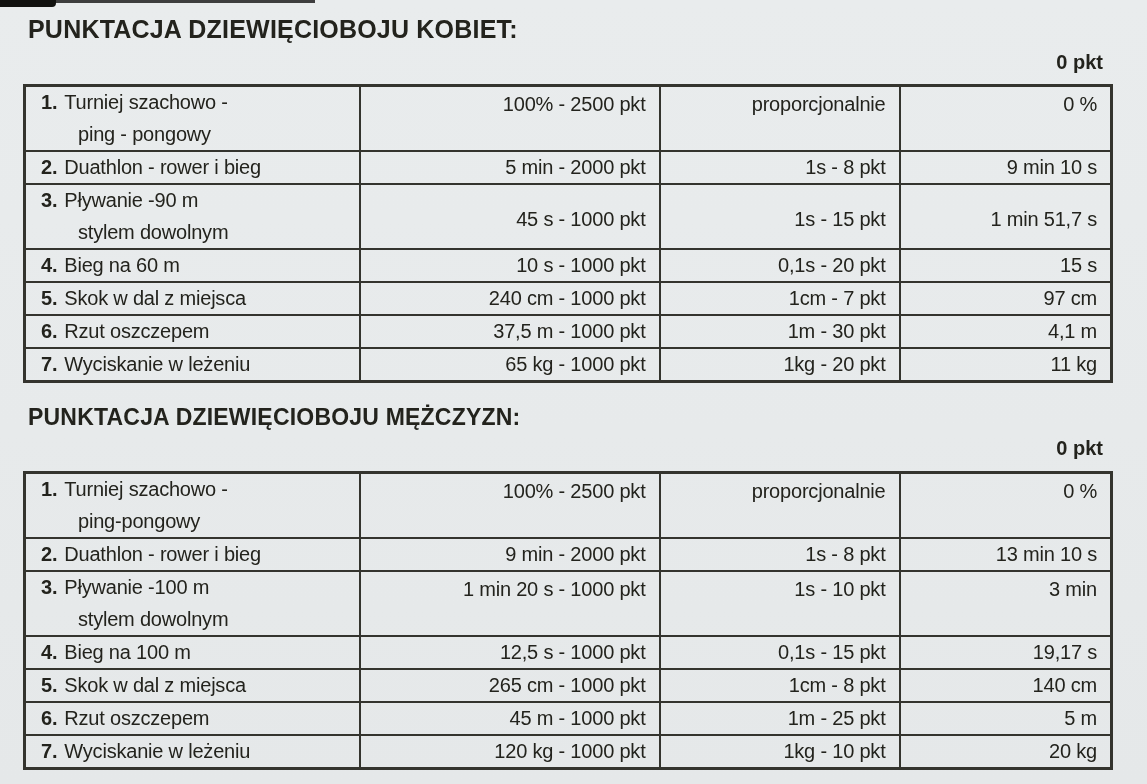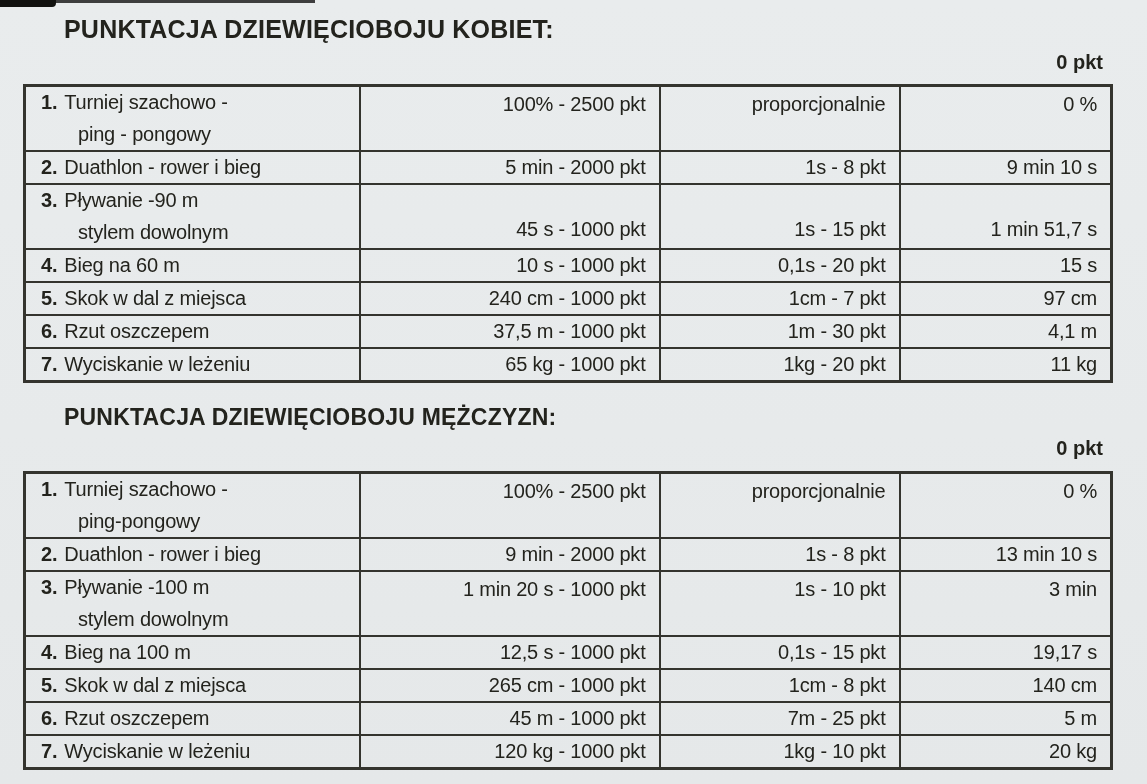--- a/index.html
+++ b/index.html
@@ -26,21 +26,20 @@
     width: 56px; height: 7px;
     background: #121210;
     border-radius: 0 0 4px 0;
   }
 
   .doc-title {
     position: absolute; left: 28px;
     font-weight: bold;
     letter-spacing: 0.2px;
     white-space: nowrap;
-    margin-left: 36px;
   }
   .t1 { top: 15px;  font-size: 25px; }
   .t2 { top: 404px; font-size: 23px; }
 
   .pkt-label {
     position: absolute; right: 44px;
     font-weight: bold; font-size: 20px;
     white-space: nowrap;
     margin-left: 36px;
   }
@@ -65,21 +64,21 @@
     overflow: hidden;
     letter-spacing: -0.2px;
   }
   tr.h1 { height: 18px; }
   tr.h2 { height: 65px; }
 
   .c-name { text-align: left; vertical-align: top; padding-top: 5px; }
   .c-val  { text-align: right; vertical-align: middle; white-space: nowrap; }
 
   tr.v-top .c-val { vertical-align: top;    padding-top: 5px; padding-left: 44px; }
-  tr.v-bot .c-val { vertical-align: bottom; padding-bottom: 6px; }
+  tr.v-bot .c-val { vertical-align: bottom; padding-bottom: 16px; }
 
   .num { font-weight: bold; margin-right: 7px; }
   .nm2 { display: block; padding-left: 37px; margin-top: 7px; }
   .nm2:empty { display: none; }
 </style>
 </head>
 <body>
 
 <div class="sheet">
 
@@ -218,21 +217,21 @@
         <td class="c-val">265 cm - 1000 pkt</td>
         <td class="c-val">1cm - 8 pkt</td>
         <td class="c-val">140 cm</td>
       </tr>
       <tr class="h1">
         <td class="c-name">
           <span class="num">6.</span><span class="nm">Rzut oszczepem</span>
           
         </td>
         <td class="c-val">45 m - 1000 pkt</td>
-        <td class="c-val">7m - 25 pkt</td>
+        <td class="c-val">1m - 25 pkt</td>
         <td class="c-val">5 m</td>
       </tr>
       <tr class="h1">
         <td class="c-name">
           <span class="num">7.</span><span class="nm">Wyciskanie w leżeniu</span>
           
         </td>
         <td class="c-val">120 kg - 1000 pkt</td>
         <td class="c-val">1kg - 10 pkt</td>
         <td class="c-val">20 kg</td>

